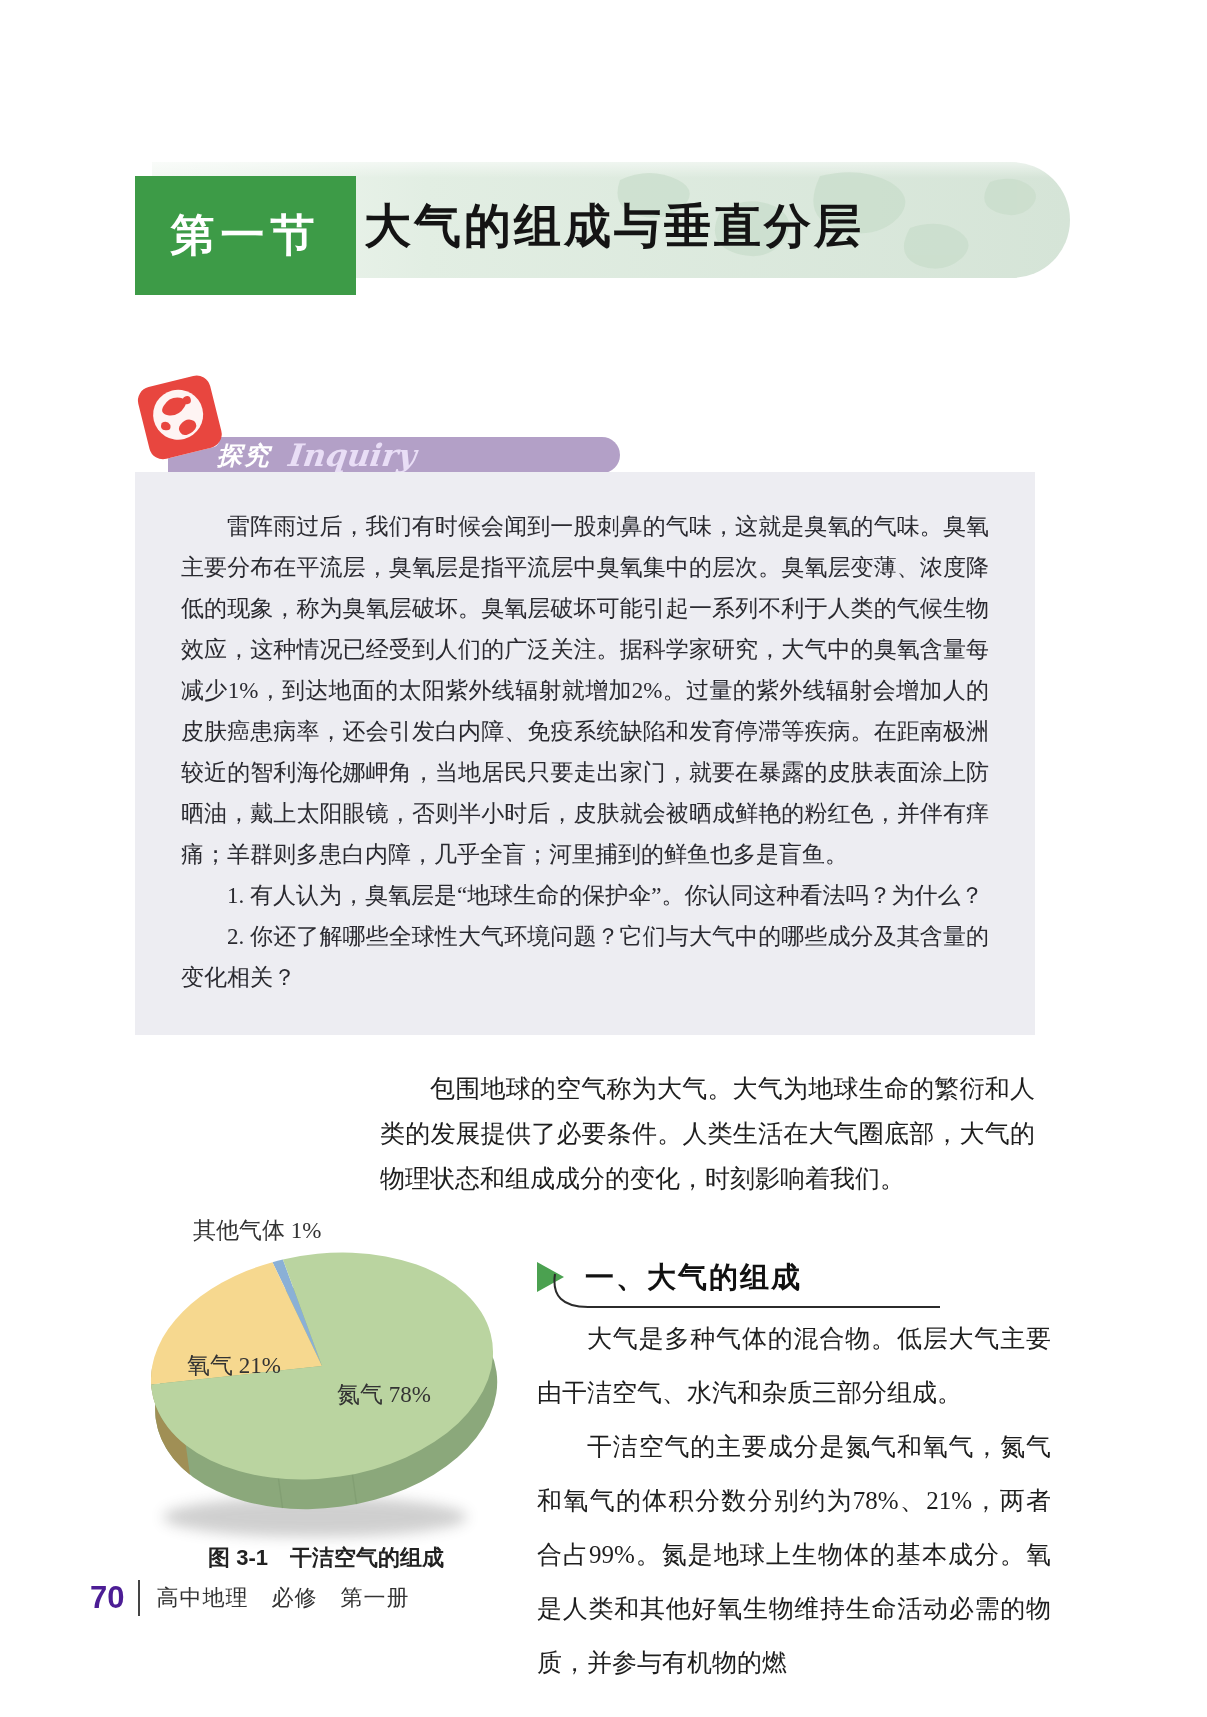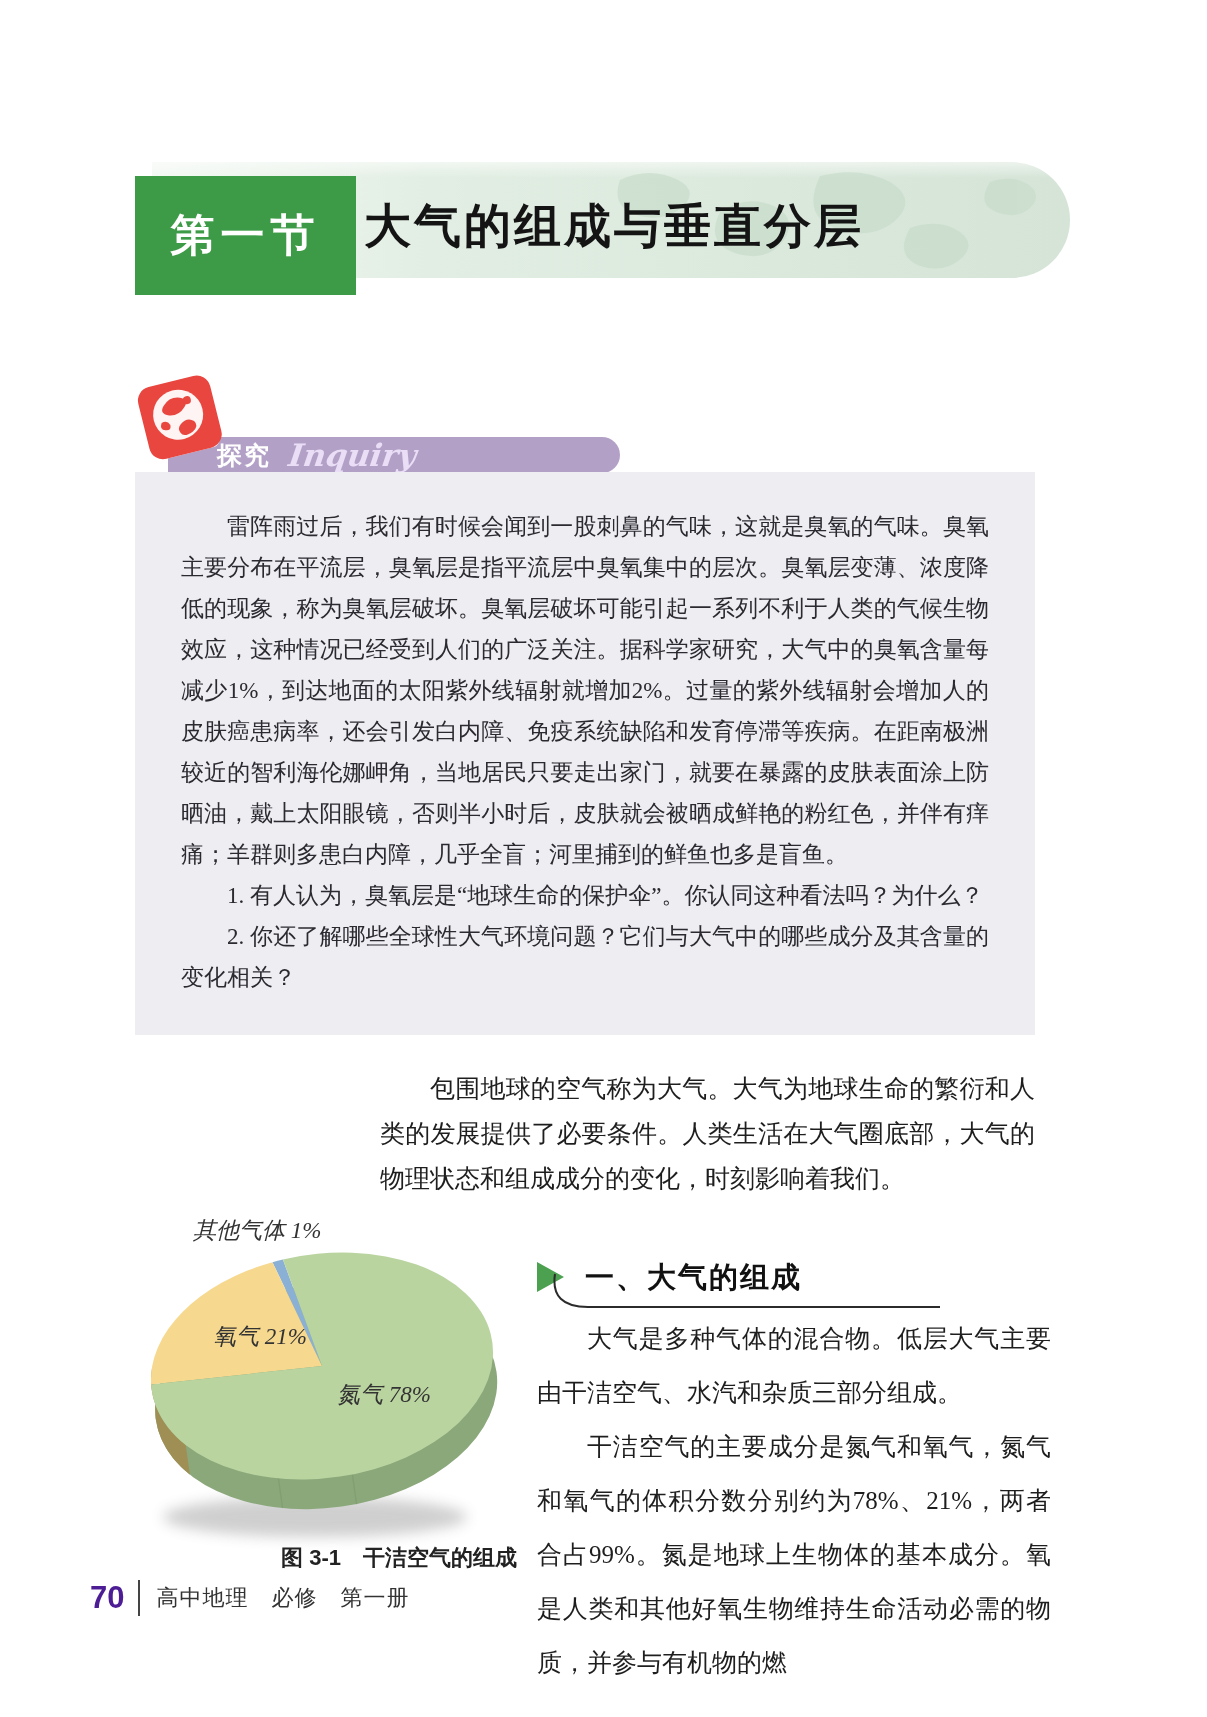--- a/index.html
+++ b/index.html
@@ -23,42 +23,42 @@
     background:var(--accent-green,#3d9b47);color:#fff;display:flex;align-items:center;justify-content:center;
     font-size:44px;font-weight:700;letter-spacing:6px;}
   .page-title{position:absolute;left:364px;top:176px;height:101px;line-height:101px;
     font-size:47px;font-weight:900;letter-spacing:3px;color:#141414;}
 
   
   .inquiry-band{position:absolute;left:168px;top:437px;width:452px;height:36px;
     background:var(--inquiry-purple,#b3a0c7);border-radius:0 18px 18px 0;
     display:flex;align-items:center;padding-left:49px;}
   .tab-zh{color:#fff;font-weight:700;font-size:25px;letter-spacing:2px;
-    font-family:"Liberation Sans","DejaVu Sans",sans-serif;}
+    font-family:"Liberation Sans","DejaVu Sans",sans-serif;font-style:italic;}
   .tab-en{color:#e9def6;font-style:italic;font-weight:700;font-size:31px;margin-left:18px;
     font-family:"DejaVu Serif","Liberation Serif",serif;transform:skewX(-8deg);}
   .inquiry-icon{position:absolute;left:134px;top:372px;width:96px;height:100px;}
 
   
   .inquiry-box{position:absolute;left:135px;top:472px;width:900px;height:563px;
     background:var(--box-gray,#ededf2);padding:34px 46px 12px 46px;}
   .inquiry-box p{font-size:23px;line-height:41px;text-align:justify;text-indent:2em;color:#2a2a30;}
 
   
   .intro{position:absolute;left:380px;top:1066px;width:655px;
     font-size:25px;line-height:45px;text-align:justify;text-indent:2em;color:#1e1e1e;}
 
   
   .figure{position:absolute;left:135px;top:1205px;width:382px;height:400px;}
   .pie-wrap{position:absolute;left:0;top:38px;width:380px;height:310px;}
-  .pie-label{position:absolute;font-size:23px;color:#333;white-space:nowrap;font-style:italic;}
+  .pie-label{position:absolute;font-size:23px;color:#333;white-space:nowrap;}
   .lab-other{left:58px;top:10px;}
-  .lab-oxygen{left:52px;top:116px;margin-left:26px;}
+  .lab-oxygen{left:52px;top:145px;}
   .lab-nitrogen{left:202px;top:174px;}
-  .fig-caption{position:absolute;left:0;top:338px;width:100%;text-align:right;
+  .fig-caption{position:absolute;left:0;top:338px;width:100%;text-align:center;
     font-family:"Liberation Sans","DejaVu Sans",sans-serif;font-weight:700;font-size:22px;color:#222;}
   .slice-n{fill:var(--pie-green,#bad4a0);}
   .slice-o{fill:var(--pie-yellow,#f6d88f);}
   .slice-b{fill:var(--pie-blue,#8ab0d6);}
   .side-g{fill:var(--pie-side-green,#8ba87b);}
   .side-o{fill:var(--pie-side-olive,#a08f55);}
 
   
   .sec-head-tri{position:absolute;left:537px;top:1262px;width:0;height:0;
     border-left:27px solid var(--heading-green,#4ba150);border-top:15px solid transparent;border-bottom:15px solid transparent;}

